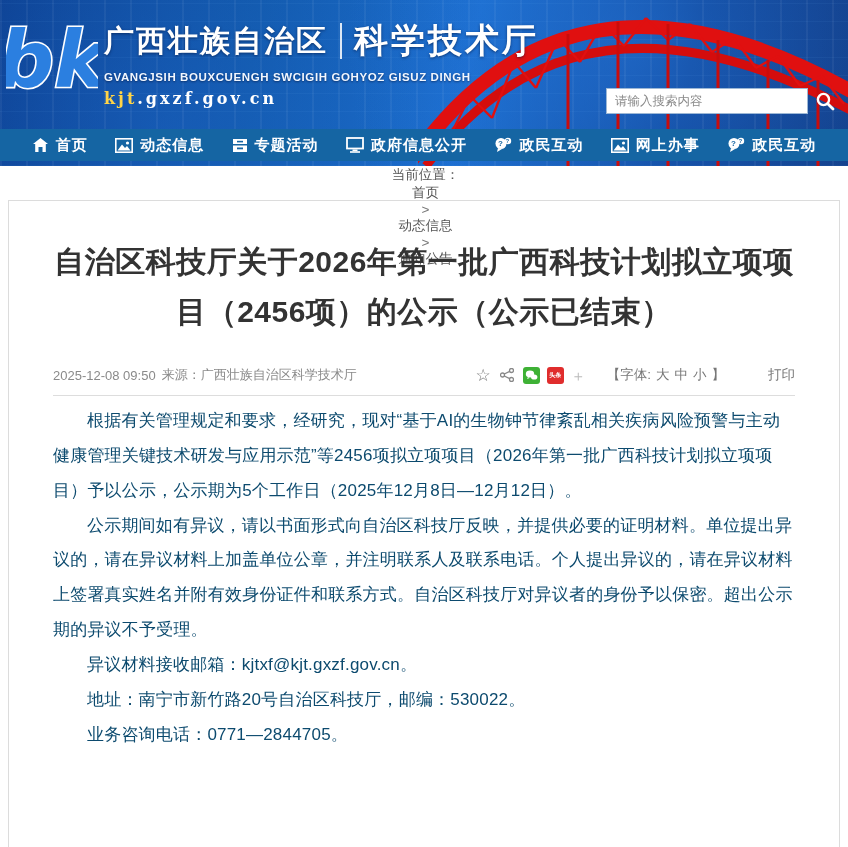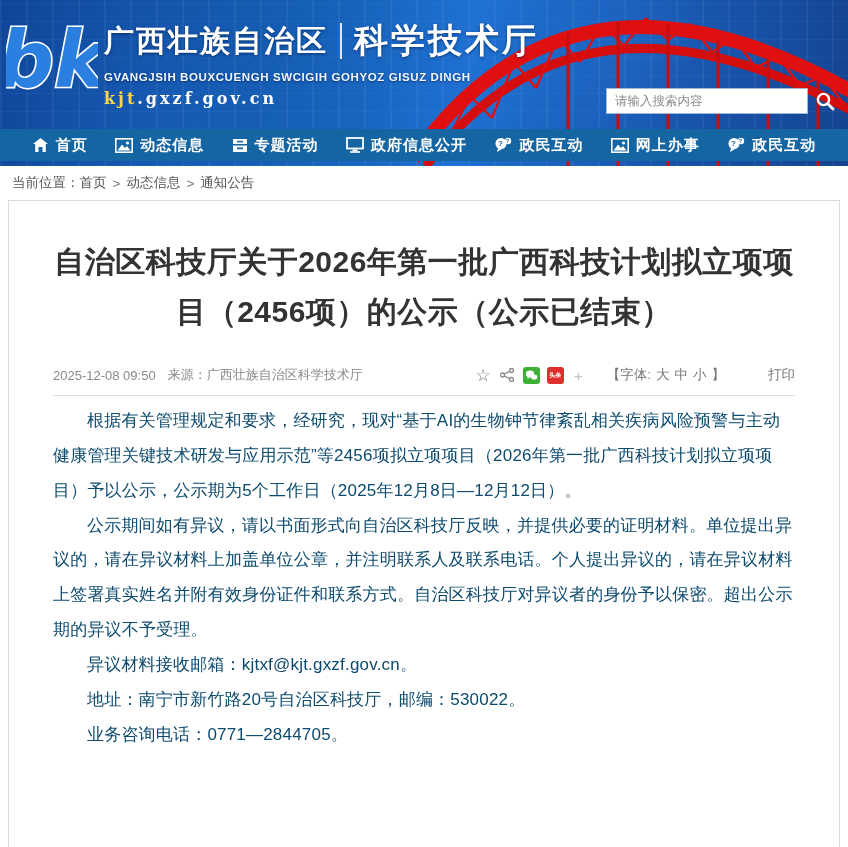--- a/index.html
+++ b/index.html
@@ -45,35 +45,35 @@
   
   .nav {
     position:absolute; left:0; right:0; top:129px; height:32px;
     background:#1565a3; display:flex; align-items:center; justify-content:space-around;
     padding:0 18px;
   }
   .nav-item { display:flex; align-items:center; gap:7px; color:#fff; font-size:15px; font-weight:bold; cursor:pointer; letter-spacing:1px; }
   .nav-item svg { display:block; }
 
   
-  .breadcrumb { height:34px; display:flex; align-items:center; padding-left:12px; font-size:13.5px; color:#555; background:#fff; }
+  .breadcrumb { height:34px; display:flex; align-items:center; padding-left:3px; font-size:13.5px; color:#555; background:#fff;flex-direction:column; }
   .breadcrumb .crumb { color:#555; cursor:pointer; }
   .breadcrumb .sep { margin:0 6px; color:#777; }
 
   
   .card {
     margin:0 8px; border:1px solid #dcdcdc; border-bottom:none; background:#fff;
     min-height:648px; padding:0 44px;
   }
   .article-title {
     margin-top:36px; text-align:center; font-size:30px; font-weight:bold; color:#333;
     line-height:1.65; letter-spacing:.5px;
   }
   .meta-row { margin-top:30px; display:flex; justify-content:space-between; align-items:center; font-size:13px; color:#999; }
-  .meta-left { display:flex; gap:12px; align-items:center; color:#8a8a8a; }
+  .meta-left { display:flex; gap:6px; align-items:center; color:#8a8a8a; }
   .meta-right { display:flex; align-items:center; gap:7px; color:#777; }
   .share-ico { display:inline-flex; align-items:center; justify-content:center; width:17px; height:17px; cursor:pointer; }
   .star-glyph { font-size:17px; color:#777; line-height:1; }
   .wechat-badge { width:17px; height:17px; border-radius:3px; background:#3eb135; display:inline-flex; align-items:center; justify-content:center; cursor:pointer; }
   .red-badge { width:17px; height:17px; border-radius:3px; background:#e02d2d; color:#fff; font-size:6px; font-weight:bold; display:inline-flex; align-items:center; justify-content:center; line-height:1; cursor:pointer; letter-spacing:0; }
   .plus-glyph { font-size:15px; color:#bbb; cursor:pointer; line-height:1; }
   .font-widget { margin-left:14px; color:#777; font-size:13.5px; display:inline-flex; gap:5px; align-items:center; }
   .font-size-opt { cursor:pointer; }
   .print-label { margin-left:36px; color:#777; font-size:13.5px; cursor:pointer; }
   .meta-divider { border-bottom:1px solid #ddd; margin-top:11px; }

